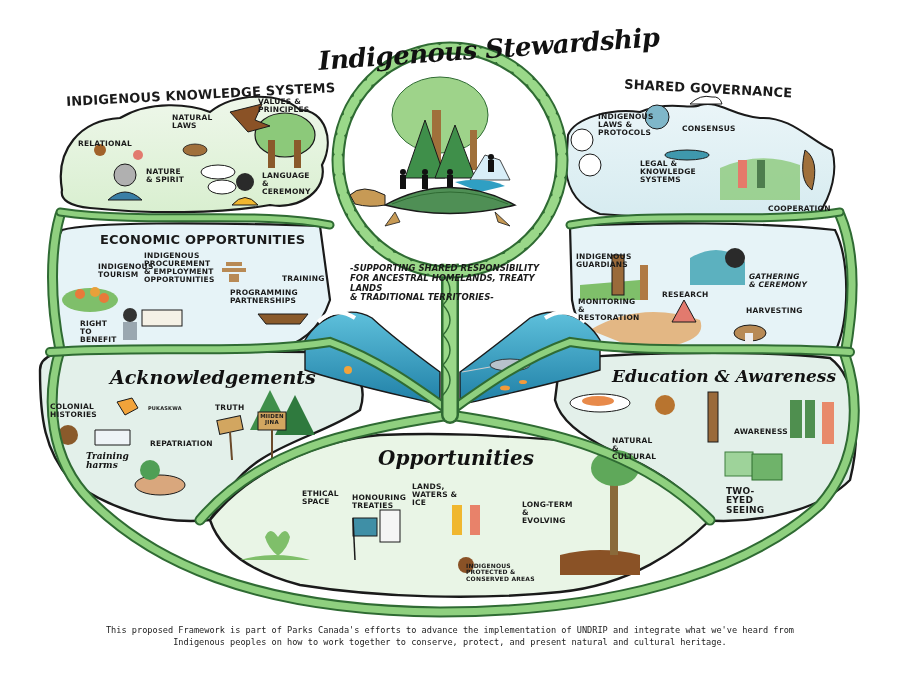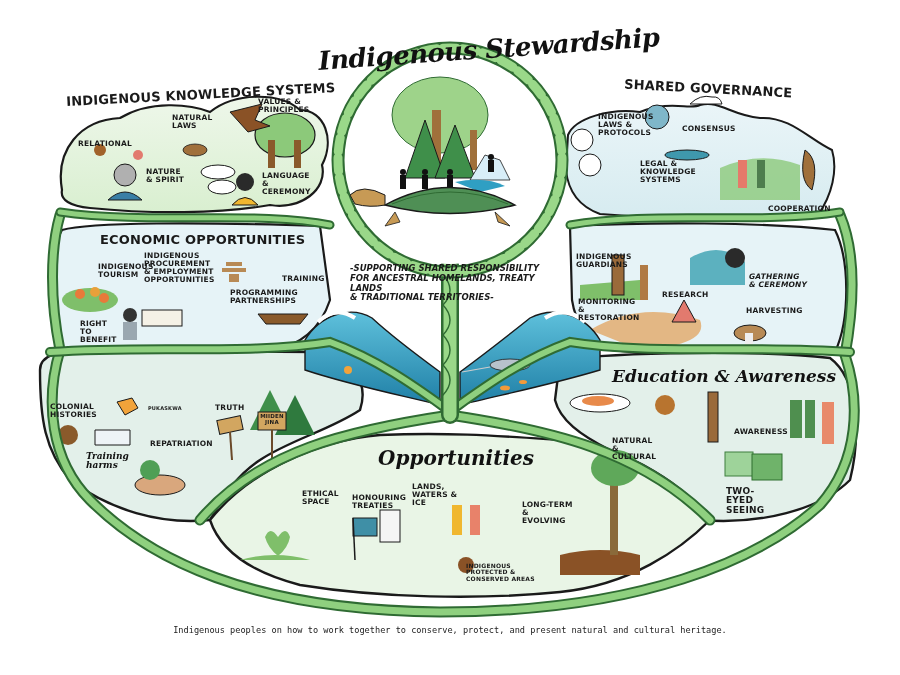--- a/index.html
+++ b/index.html
@@ -276,36 +276,38 @@
   <div class="lbl item" style="left:282px; top:275px;">Training</div>
   <div class="lbl item" style="left:230px; top:289px; width:70px;">Programming Partnerships</div>
   <div class="lbl item" style="left:80px; top:320px; width:40px;">Right to Benefit</div>
 
   <div class="lbl item" style="left:576px; top:253px; width:50px;">Indigenous Guardians</div>
   <div class="lbl item" style="left:578px; top:298px; width:60px;">Monitoring &amp; Restoration</div>
   <div class="lbl item" style="left:662px; top:291px;">Research</div>
   <div class="lbl item center" style="left:749px; top:273px; width:60px;font-style:italic;">Gathering &amp; Ceremony</div>
   <div class="lbl item" style="left:746px; top:307px;">Harvesting</div>
 
+  <div class="script" style="left:110px; top:366px; font-size:19px;">Acknowledgements</div>
   <div class="lbl item" style="left:50px; top:403px; width:46px;">Colonial Histories</div>
   <div class="script" style="left:86px; top:452px; font-size:9px; width:34px; line-height:1;">Training harms</div>
   <div class="lbl item" style="left:150px; top:440px;">Repatriation</div>
   <div class="lbl item" style="left:215px; top:404px;">Truth</div>
   <div class="lbl" style="left:258px; top:414px; font-size:5.5px; width:28px; text-align:center;">Miiden Jina</div>
   <div class="lbl" style="left:148px; top:406px; font-size:5px;">Pukaskwa</div>
 
   <div class="script" style="left:612px; top:366px; font-size:17px;">Education &amp; Awareness</div>
   <div class="lbl item" style="left:612px; top:437px; width:48px;">Natural &amp; Cultural</div>
   <div class="lbl item" style="left:734px; top:428px;">Awareness</div>
   <div class="lbl item center" style="left:726px; top:487px; width:54px; font-size:9px;">Two-Eyed Seeing</div>
 
   <div class="script" style="left:378px; top:446px; font-size:20px;">Opportunities</div>
   <div class="lbl item" style="left:302px; top:490px; width:40px;">Ethical Space</div>
   <div class="lbl item" style="left:352px; top:494px; width:56px;">Honouring Treaties</div>
   <div class="lbl item" style="left:412px; top:483px; width:60px;">Lands, Waters &amp; Ice</div>
   <div class="lbl item" style="left:522px; top:501px; width:52px;">Long-Term &amp; Evolving</div>
   <div class="lbl center" style="left:466px; top:563px; width:72px; font-size:6px;">Indigenous Protected &amp; Conserved Areas</div>
 
   <div class="footer" style="top:624px;">
+    <div>This proposed Framework is part of Parks Canada's efforts to advance the implementation of UNDRIP and integrate what we've heard from</div>
     <div>Indigenous peoples on how to work together to conserve, protect, and present natural and cultural heritage.</div>
   </div>
 
 </div>
 
 </body></html>

